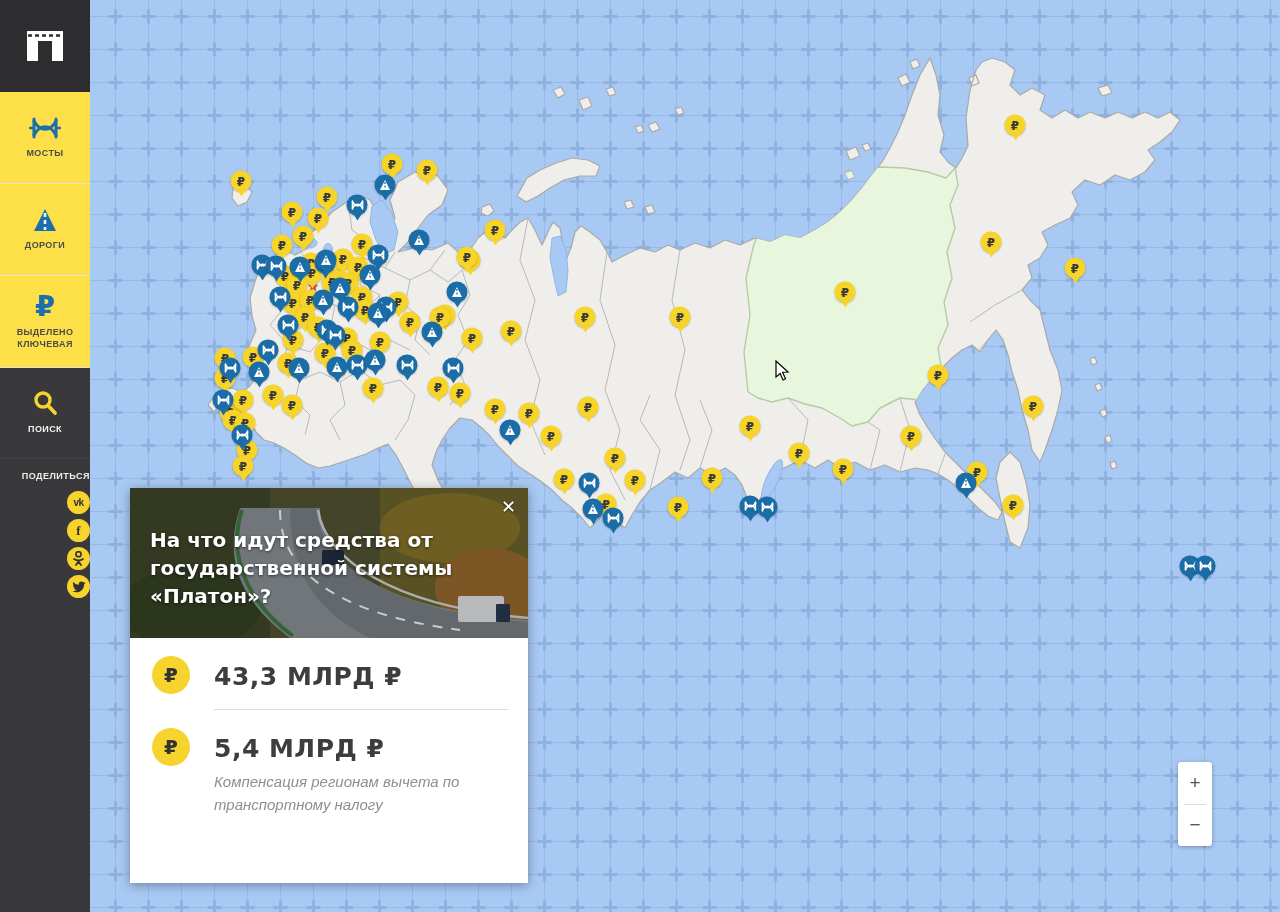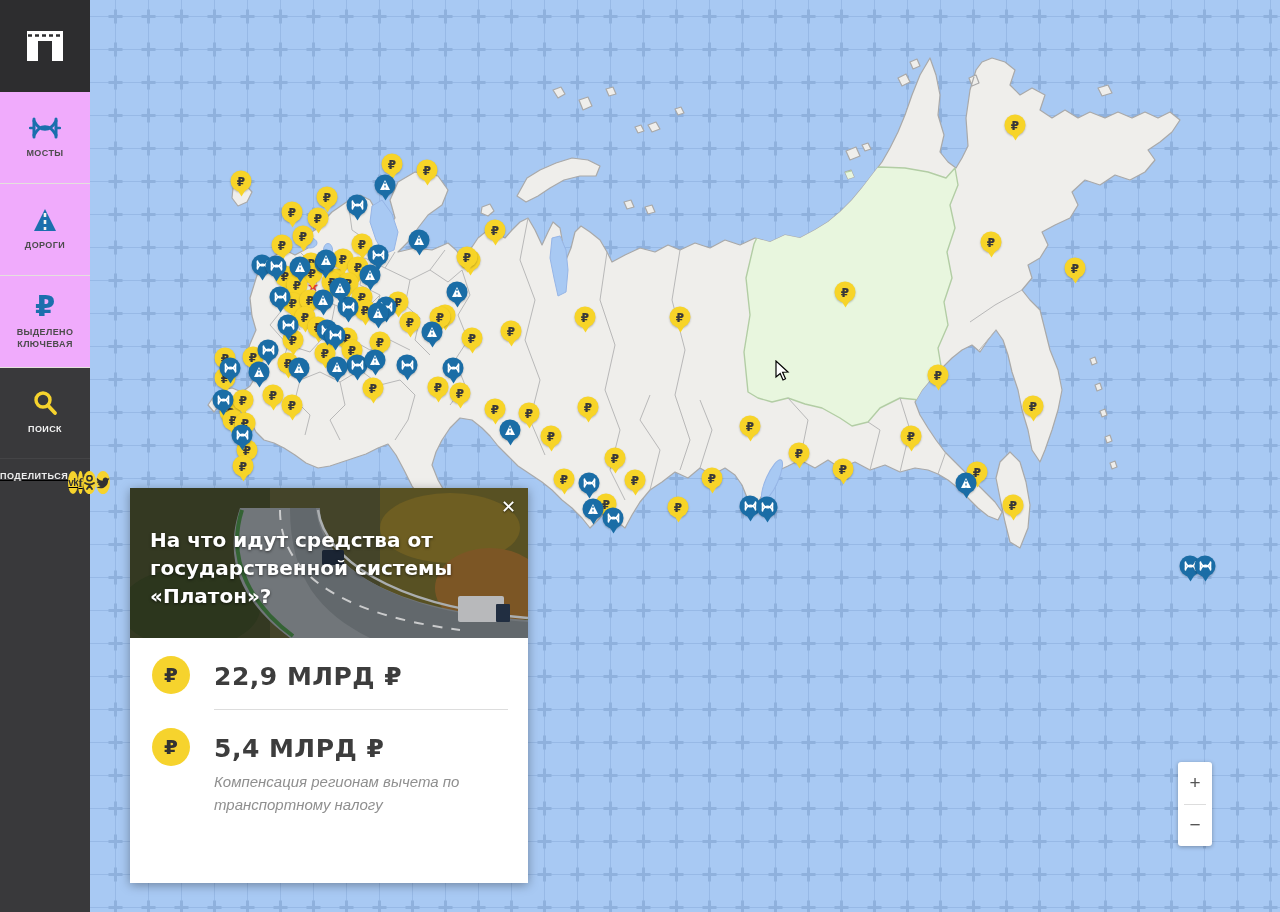--- a/index.html
+++ b/index.html
@@ -17,29 +17,29 @@
   .pin::after{content:'';position:absolute;top:18px;left:50%;transform:translateX(-50%);
     border:5px solid transparent;border-top:8px solid var(--pc);}
   .pin.b,.pin.r{--pc:#1a6da6;}
   .pin svg{display:block;}
   #moscow-star{position:absolute;transform:translate(-50%,-50%);color:#e23b2e;font-size:14px;
     text-shadow:0 1px 1px rgba(0,0,0,.2);}
   #cursor{position:absolute;left:775px;top:360px;}
   
   #sidebar{position:absolute;left:0;top:0;width:90px;height:912px;z-index:30;background:#39393b;}
   #logo-block{height:92px;background:#2d2d2f;display:flex;align-items:center;justify-content:center;}
-  .nav-light{background:#f0abfc;}
+  .nav-light{background:#fde047;}
   .nav-item{height:91px;display:flex;flex-direction:column;align-items:center;justify-content:center;
     cursor:pointer;text-align:center;}
   .nav-light .nav-item{border-bottom:1px solid #e4e1dc;}
   .nav-item .lbl{margin-top:7px;font-size:9px;font-weight:bold;letter-spacing:.4px;color:#4c4c4c;line-height:1.35;}
   .nav-dark .nav-item{height:90px;border-bottom:1px solid rgba(255,255,255,.06);}
   .nav-dark .nav-item .lbl{color:#f2f2f2;}
   .funds-glyph{font-family:"DejaVu Sans",sans-serif;font-size:29px;font-weight:bold;color:#1b6fad;line-height:26px;}
-  #share-block{padding-top:12px;display:flex;align-items:flex-start;text-decoration:underline;}
+  #share-block{padding-top:12px;display:flex;flex-direction:column;align-items:flex-end;}
   #share-label{font-size:9px;font-weight:bold;letter-spacing:.5px;color:#eeeeee;margin-bottom:10px;}
   .soc{width:23px;height:23px;border-radius:50%;background:#f6d32d;margin-bottom:5px;
     display:flex;align-items:center;justify-content:center;cursor:pointer;color:#323232;}
   .soc span{font-weight:bold;}
   
   #card{position:absolute;left:130px;top:488px;width:398px;height:395px;background:#ffffff;
     z-index:20;box-shadow:0 2px 10px rgba(0,0,0,.35);}
   #card-photo{position:relative;width:398px;height:150px;overflow:hidden;}
   #card-title{position:absolute;left:20px;top:38px;width:330px;color:#ffffff;
     font-size:20px;font-weight:bold;line-height:1.4;text-shadow:0 1px 3px rgba(0,0,0,.6);}
@@ -586,21 +586,21 @@
       <rect x="366" y="116" width="14" height="18" rx="1" fill="#27364d"></rect>
       <rect x="192" y="62" width="22" height="15" rx="1.5" fill="#1e2a3c"></rect>
       <rect x="0" y="0" width="398" height="150" fill="rgba(15,18,22,0.22)"></rect>
     </svg>
     <span id="card-title" class="ru">На что идут средства от государственной системы «Платон»?</span>
     <span id="card-close">✕</span>
   </div>
 
   <div class="stat-row">
     <span class="stat-icon">₽</span>
-    <div class="stat-value">22,9 МЛРД ₽</div>
+    <div class="stat-value">43,3 МЛРД ₽</div>
   </div>
   <div class="stat-divider"></div>
   <div class="stat-row">
     <span class="stat-icon">₽</span>
     <div class="stat-value">5,4 МЛРД ₽</div>
     <div class="stat-caption">Компенсация регионам вычета по транспортному налогу</div>
   </div>
 </div>
 
 <div id="zoomctl">

